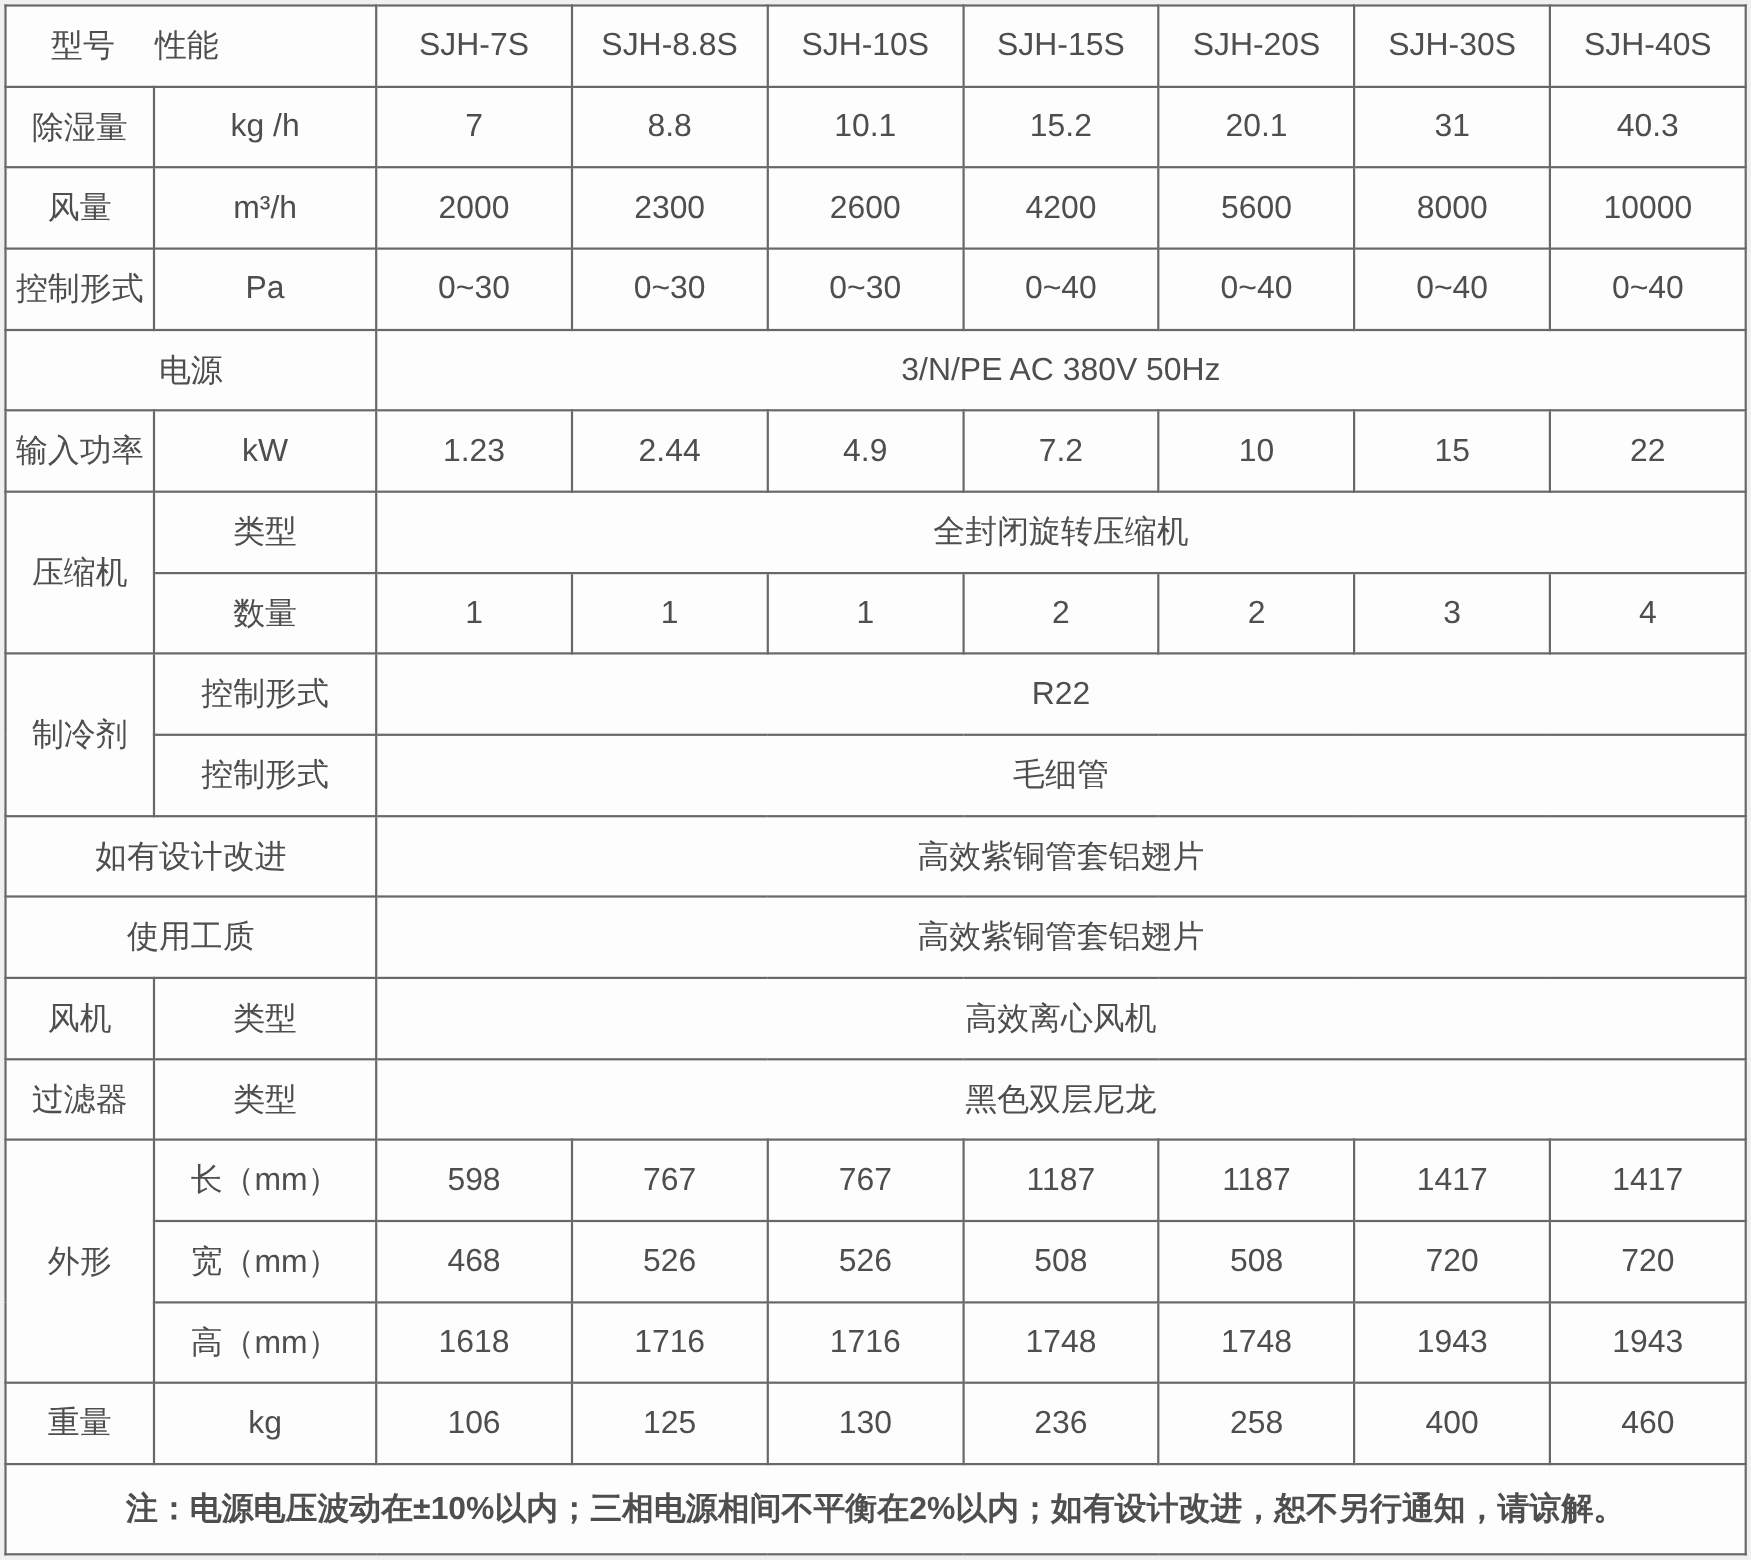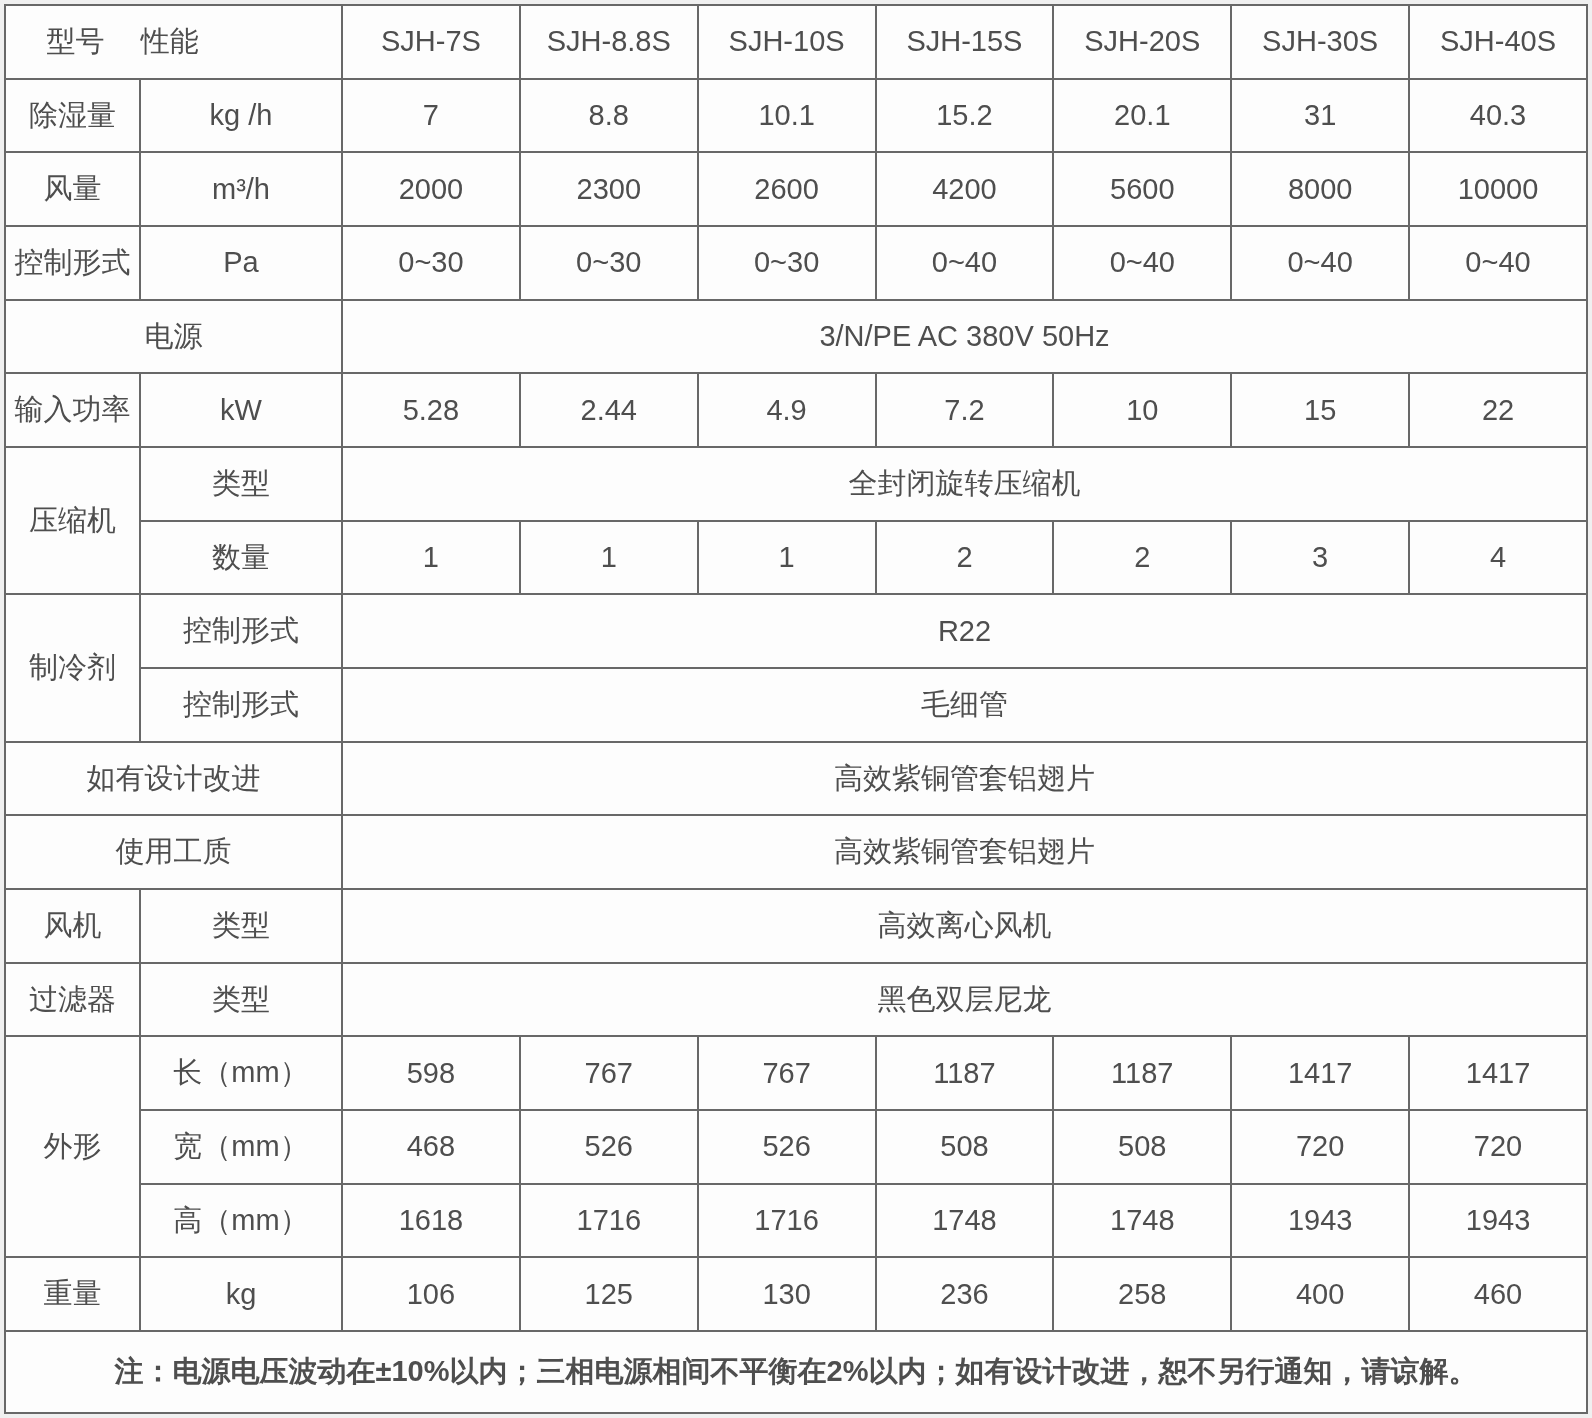--- a/index.html
+++ b/index.html
@@ -120,21 +120,21 @@
   </tr>
 
   <tr class="r">
     <td colspan="2">电源</td>
     <td colspan="7">3/N/PE AC 380V 50Hz</td>
   </tr>
 
   <tr class="r">
     <td>输入功率</td>
     <td>kW</td>
-    <td>5.28</td>
+    <td>1.23</td>
     <td>2.44</td>
     <td>4.9</td>
     <td>7.2</td>
     <td>10</td>
     <td>15</td>
     <td>22</td>
   </tr>
 
   <tr class="r">
     <td rowspan="2">压缩机</td>

